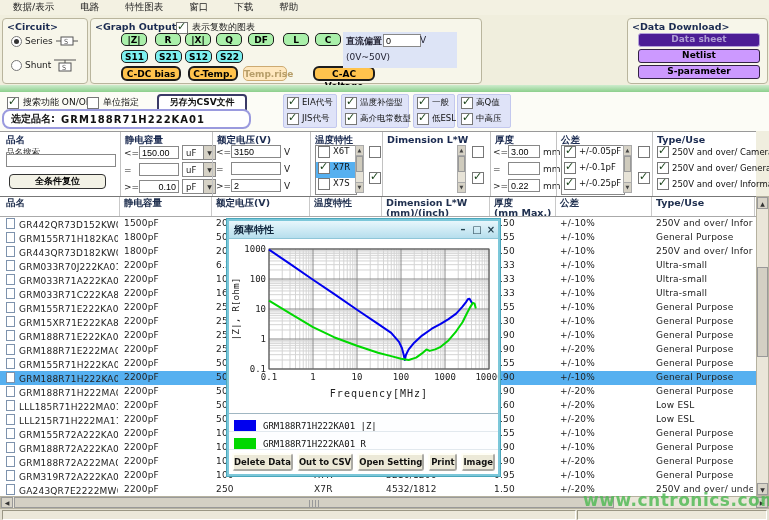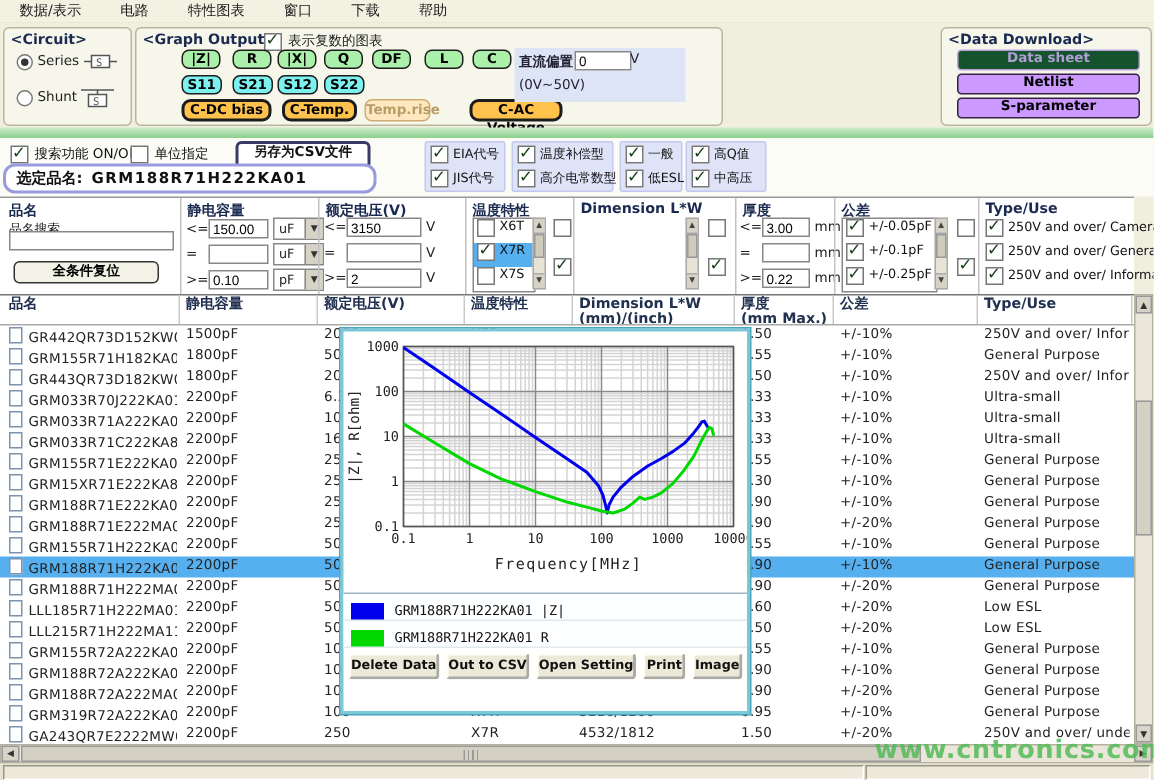--- a/index.html
+++ b/index.html
@@ -27,21 +27,21 @@
         font-size:9px;text-align:center;line-height:12px;color:#000;box-sizing:border-box}
   .gbtn.green{background:var(--green)}
   .gbtn.cyan{background:var(--cyan)}
   .gbtn.orange{background:var(--orange);border-width:2px;border-radius:6px;height:15px;line-height:12px}
   .gbtn.dis{background:#ffe8bf;border:1px solid #cdab72;color:#b79e69;height:15px;line-height:14px}
   #dc-panel{position:absolute;left:252px;top:13px;width:114px;height:36px;background:#dde4f6;font-size:9px;color:#223}
   #dc-panel input{position:absolute;left:40px;top:2px;width:32px;height:11px;border:1px solid #888;font-size:9px;padding:0 2px}
   #dl-box{left:627px;top:3px;width:139px;height:64px}
   .dl-btn{position:absolute;left:10px;width:120px;height:12px;background:var(--purple);border:1px solid #324;
           border-radius:3px;font-weight:bold;font-size:9px;text-align:center;line-height:11px;color:#000}
-  .dl-btn.dis{background:#14532d;border-color:#b5a3da;color:#af9ed3}
+  .dl-btn.dis{background:#4c1d95;border-color:#b5a3da;color:#af9ed3}
   
   #green-band{position:absolute;left:0;top:85px;width:769px;height:7px;background:linear-gradient(#cdeccd,#8ccf8c)}
   #search-row{position:absolute;left:0;top:92px;width:769px;height:39px;background:#fcfcf6}
   .srch-cb{position:absolute;display:flex;align-items:center;gap:4px;font-size:9px;color:#111;white-space:nowrap}
   #csv-btn{position:absolute;left:157px;top:2px;width:86px;height:15px;background:#fff;border:2px solid #3a3a66;
            border-radius:4px;font-weight:bold;font-size:9px;text-align:center;line-height:12px;color:#111}
   .chip{position:absolute;background:var(--chip);border:1px solid #c3c8ee;border-radius:2px}
   .chip-cb{position:absolute;display:flex;align-items:center;gap:3px;font-size:8.5px;color:#111;white-space:nowrap}
   #selpart{position:absolute;left:2px;top:17px;width:238px;height:16px;background:#fff;border:2px solid #9a9ade;
            border-radius:8px;display:flex;align-items:center;padding-left:7px;gap:6px}
@@ -277,21 +277,21 @@
     <div class="oprow" style="left:3px;top:30px">
       <span class="fop">=</span>
       <input class="ftext" style="width: 34px;" value="">
       <span class="unitbox">
           <span class="u">uF</span>
           <span class="arr">▼</span>
         </span>
     </div>
     <div class="oprow" style="left:3px;top:47px">
       <span class="fop">&gt;=</span>
-      <input class="ftext" style="width: 34px;" value="0.10">
+      <input class="ftext" style="width: 34px; text-align: right;" value="0.10">
       <span class="unitbox">
           <span class="u">pF</span>
           <span class="arr">▼</span>
         </span>
     </div>
   </div>
   <div class="fcol" style="left:212px;width:98px">
     <div class="fhead">额定电压(V)</div>
     <div class="oprow" style="left:3px;top:13px">
       <span class="fop">&lt;=</span>
@@ -627,20 +627,28 @@
       </div>
     </div>
 </div>
 <div id="vscroll">
   <div class="sb-btn" style="top:0">▲</div>
   <div id="vthumb"></div>
   <div class="sb-btn" style="bottom:0">▼</div>
 </div>
 
 <div id="popup">
+  <div id="popup-title">
+    <span class="t">频率特性</span>
+    <span id="popup-controls">
+      <span class="wc">–</span>
+      <span class="wc">□</span>
+      <span class="wc">×</span>
+    </span>
+  </div>
   <div id="chart-wrap"><svg width="269" height="174">
         <line x1="53.245319809215175" y1="10" x2="53.245319809215175" y2="130" stroke="#d4d4d4" stroke-width="1"></line>
         <line x1="60.993335207665154" y1="10" x2="60.993335207665154" y2="130" stroke="#d4d4d4" stroke-width="1"></line>
         <line x1="66.49063961843035" y1="10" x2="66.49063961843035" y2="130" stroke="#d4d4d4" stroke-width="1"></line>
         <line x1="70.75468019078482" y1="10" x2="70.75468019078482" y2="130" stroke="#d4d4d4" stroke-width="1"></line>
         <line x1="74.23865501688033" y1="10" x2="74.23865501688033" y2="130" stroke="#d4d4d4" stroke-width="1"></line>
         <line x1="77.1843137606273" y1="10" x2="77.1843137606273" y2="130" stroke="#d4d4d4" stroke-width="1"></line>
         <line x1="79.73595942764553" y1="10" x2="79.73595942764553" y2="130" stroke="#d4d4d4" stroke-width="1"></line>
         <line x1="81.9866704153303" y1="10" x2="81.9866704153303" y2="130" stroke="#d4d4d4" stroke-width="1"></line>
         <line x1="97.24531980921518" y1="10" x2="97.24531980921518" y2="130" stroke="#d4d4d4" stroke-width="1"></line>

